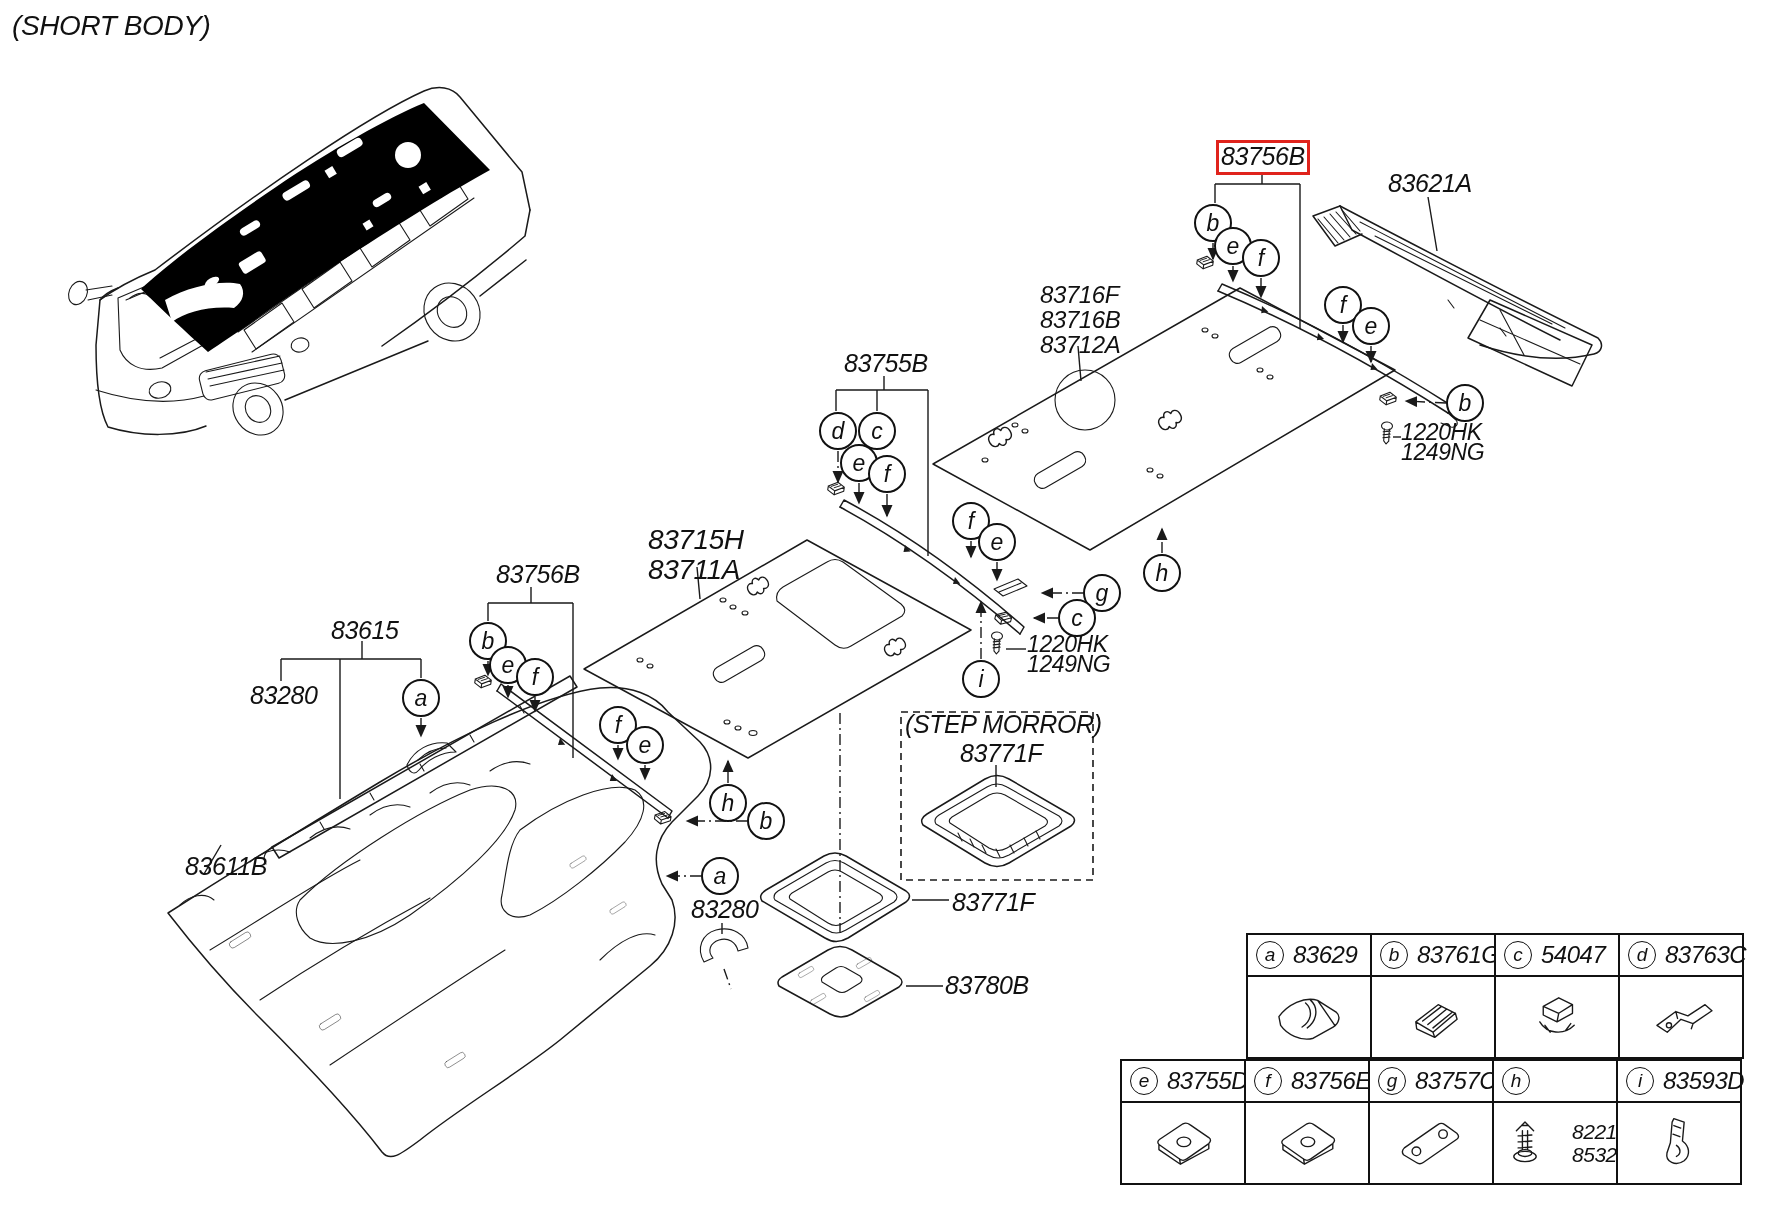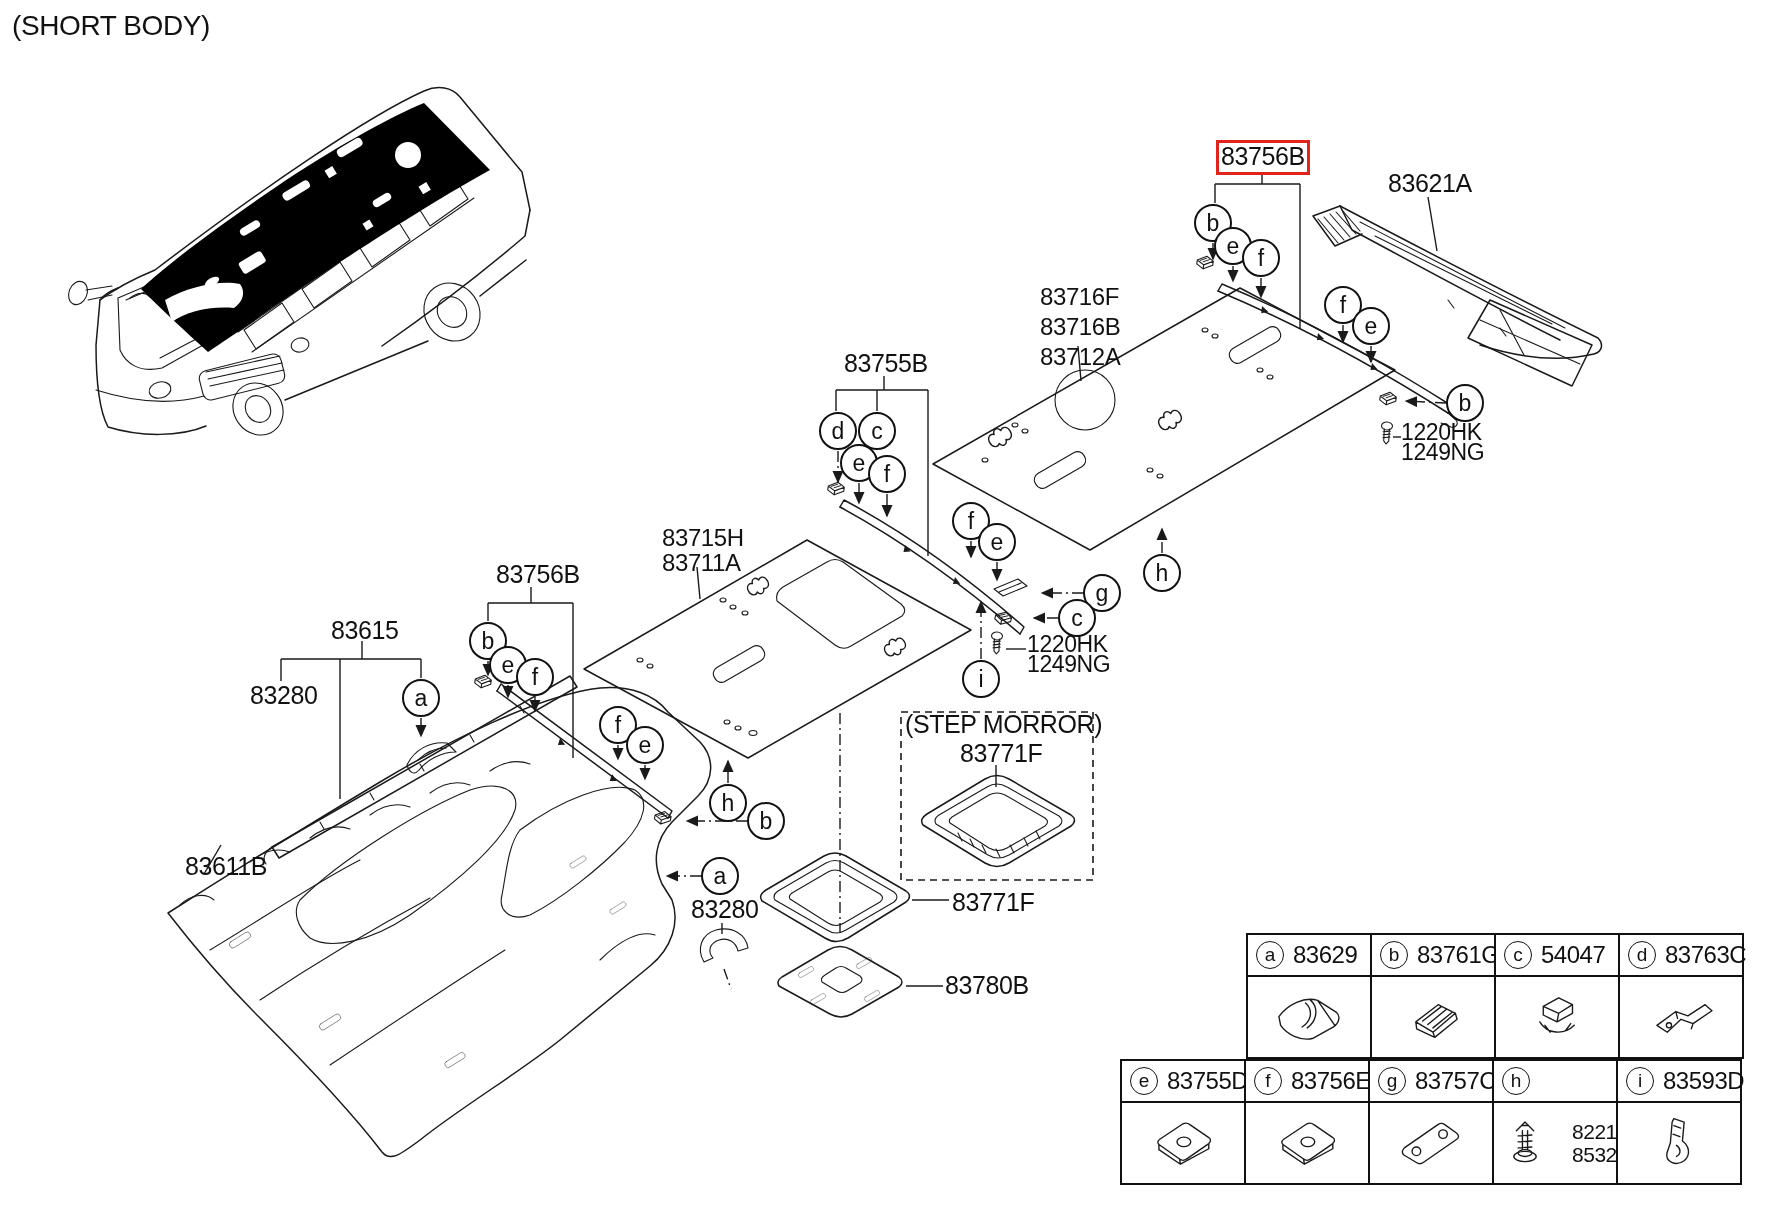--- a/index.html
+++ b/index.html
@@ -1,18 +1,18 @@
 <!DOCTYPE html>
 <html><head>
 <meta charset="utf-8">
 <style>
   html,body{margin:0;padding:0;background:#fff;}
   #stage{
     position:relative;width:1772px;height:1211px;background:#fff;overflow:hidden;
-    font-family:"Liberation Sans", sans-serif;color:#111;
+    font-family:"Liberation Sans", sans-serif;color:#111;font-style:italic;
   }
   #art{position:absolute;left:0;top:0;}
   .plabel{
     position:absolute;font-size:25px;line-height:1.02;letter-spacing:-0.4px;
     white-space:pre-line;color:#111;cursor:default;
   }
   .plabel.boxed{
     border:3px solid #e0231c;text-align:center;padding:1px 0 2px 0;background:#fff;
   }
   .callout{
@@ -275,27 +275,27 @@
     <path class="dd" marker-end="url(#ah)" d="M421,718 L421,736"></path>
     <path class="dd" marker-end="url(#ah)" d="M701,876 L667,876"></path>
     <path class="dd" d="M722,923 L722,934 M724,969 L731,989"></path>
     <path class="dd" d="M840,713 L840,932"></path>
   </g>
 </svg>
 
 <div class="plabel" style="left: 12px; top: 12px; font-size: 28px;">(SHORT BODY)</div>
     <div class="plabel boxed" style="left: 1216px; top: 140px; width: 88px; border-color: rgb(224, 35, 28);">83756B</div>
     <div class="plabel" style="left: 1388px; top: 171px;">83621A</div>
-    <div class="plabel" style="left: 1040px; top: 282px; font-size: 24px; line-height: 30px;">83716F
+    <div class="plabel" style="left: 1040px; top: 282px; font-size: 24px; line-height: 25px;">83716F
 83716B
 83712A</div>
     <div class="plabel" style="left: 844px; top: 351px; text-align: right;">83755B</div>
     <div class="plabel" style="left: 1401px; top: 422px; font-size: 23px; line-height: 20px;">1220HK
 1249NG</div>
-    <div class="plabel" style="left: 662px; top: 525px; font-size: 24px; line-height: 25px;">83715H
+    <div class="plabel" style="left: 648px; top: 525px; font-size: 28px; line-height: 30px;">83715H
 83711A</div>
     <div class="plabel" style="left: 496px; top: 562px;">83756B</div>
     <div class="plabel" style="left: 331px; top: 618px;">83615</div>
     <div class="plabel" style="left: 250px; top: 683px;">83280</div>
     <div class="plabel" style="left: 1027px; top: 634px; font-size: 23px; line-height: 20px;">1220HK
 1249NG</div>
     <div class="plabel" style="left: 905px; top: 712px;">(STEP MORROR)</div>
     <div class="plabel" style="left: 960px; top: 741px;">83771F</div>
     <div class="plabel" style="left: 185px; top: 818px; margin-top: 36px;">83611B</div>
     <div class="plabel" style="left: 952px; top: 890px;">83771F</div>

